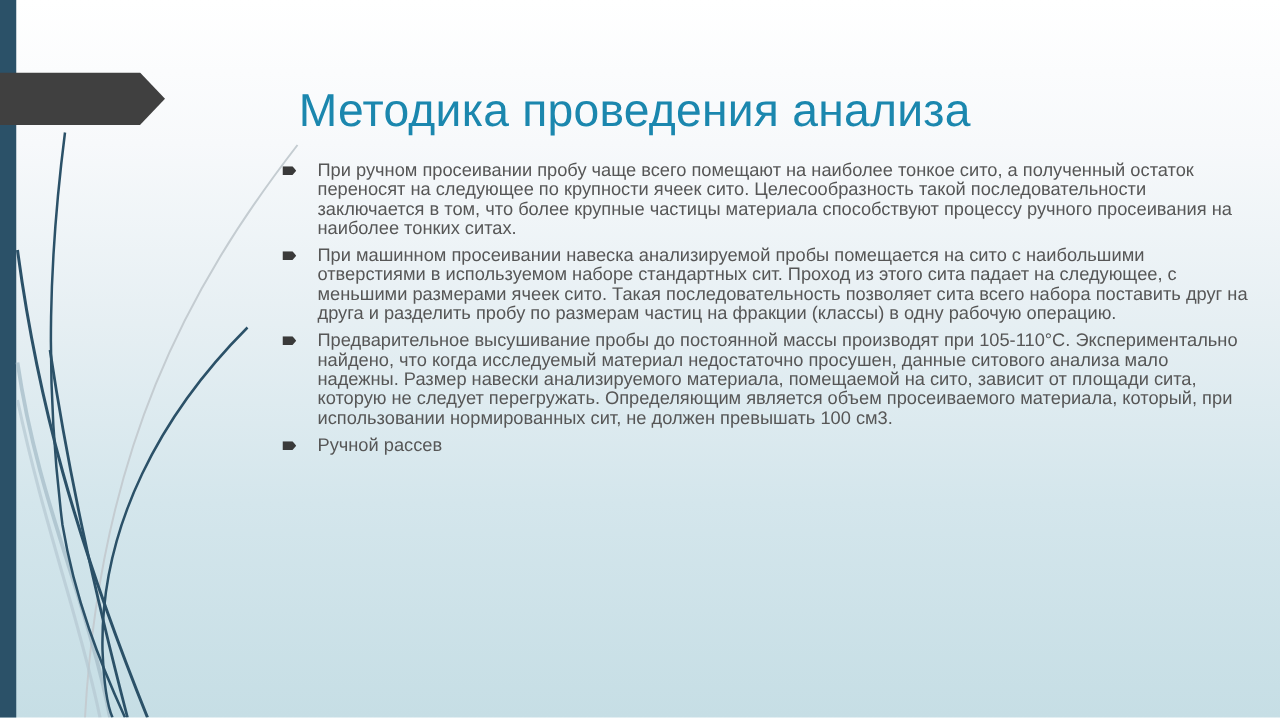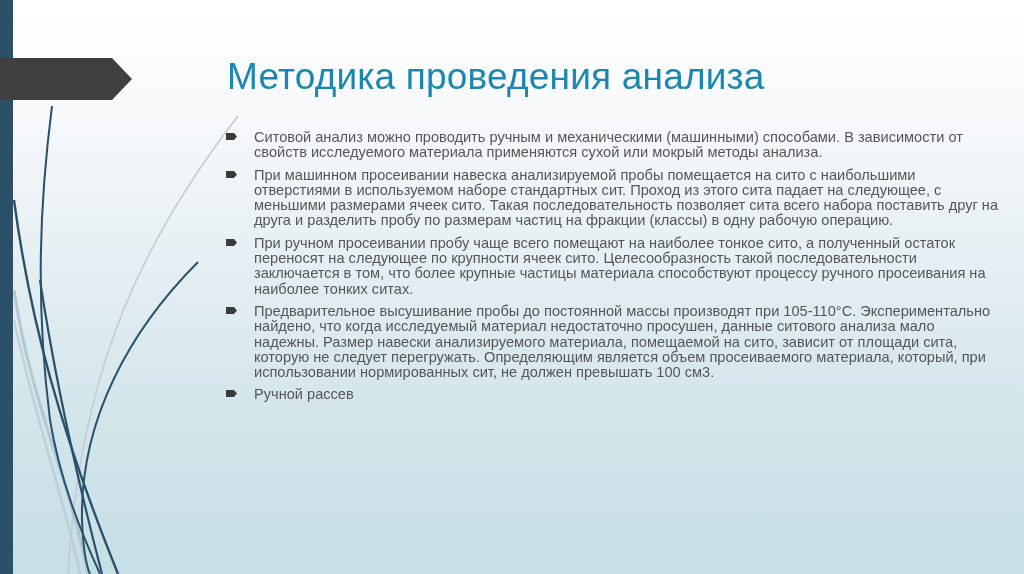--- a/index.html
+++ b/index.html
@@ -34,21 +34,21 @@
       left: 0;
       top: 0;
       width: 260px;
       height: 574px;
       pointer-events: none;
     }
     .slide-title {
       position: absolute;
       left: 227px;
       top: 56px;
-      margin: 0;
+      margin: 12px;
       font-size: 37px;
       font-weight: normal;
       color: #1b87ae;
       letter-spacing: 0.2px;
       white-space: nowrap;
     }
     .content {
       position: absolute;
       left: 222px;
       top: 130px;
@@ -94,33 +94,27 @@
   <polygon points="0,0 112,0 132,21 112,42 0,42" fill="#404040"></polygon>
 </svg>
 
 <h1 class="slide-title">Методика проведения анализа</h1>
 
 <ul class="content">
   <li class="bullet-item">
     <svg class="bullet-icon" viewBox="0 0 11 7">
         <polygon points="0,0 8,0 11,3.5 8,7 0,7" fill="#3a3a3a"></polygon>
       </svg>
-    <span>Ситовой анализ можно проводить ручным и механическими (машинными) способами. В зависимости от свойств исследуемого материала применяются сухой или мокрый методы анализа.</span>
+    <span>При ручном просеивании пробу чаще всего помещают на наиболее тонкое сито, а полученный остаток переносят на следующее по крупности ячеек сито. Целесообразность такой последовательности заключается в том, что более крупные частицы материала способствуют процессу ручного просеивания на наиболее тонких ситах.</span>
   </li>
   <li class="bullet-item">
     <svg class="bullet-icon" viewBox="0 0 11 7">
         <polygon points="0,0 8,0 11,3.5 8,7 0,7" fill="#3a3a3a"></polygon>
       </svg>
     <span>При машинном просеивании навеска анализируемой пробы помещается на сито с наибольшими отверстиями в используемом наборе стандартных сит. Проход из этого сита падает на следующее, с меньшими размерами ячеек сито. Такая последовательность позволяет сита всего набора поставить друг на друга и разделить пробу по размерам частиц на фракции (классы) в одну рабочую операцию.</span>
-  </li>
-  <li class="bullet-item">
-    <svg class="bullet-icon" viewBox="0 0 11 7">
-        <polygon points="0,0 8,0 11,3.5 8,7 0,7" fill="#3a3a3a"></polygon>
-      </svg>
-    <span>При ручном просеивании пробу чаще всего помещают на наиболее тонкое сито, а полученный остаток переносят на следующее по крупности ячеек сито. Целесообразность такой последовательности заключается в том, что более крупные частицы материала способствуют процессу ручного просеивания на наиболее тонких ситах.</span>
   </li>
   <li class="bullet-item">
     <svg class="bullet-icon" viewBox="0 0 11 7">
         <polygon points="0,0 8,0 11,3.5 8,7 0,7" fill="#3a3a3a"></polygon>
       </svg>
     <span>Предварительное высушивание пробы до постоянной массы производят при 105-110°С. Экспериментально найдено, что когда исследуемый материал недостаточно просушен, данные ситового анализа мало надежны. Размер навески анализируемого материала, помещаемой на сито, зависит от площади сита, которую не следует перегружать. Определяющим является объем просеиваемого материала, который, при использовании нормированных сит, не должен превышать 100 см3.</span>
   </li>
   <li class="bullet-item">
     <svg class="bullet-icon" viewBox="0 0 11 7">
         <polygon points="0,0 8,0 11,3.5 8,7 0,7" fill="#3a3a3a"></polygon>

